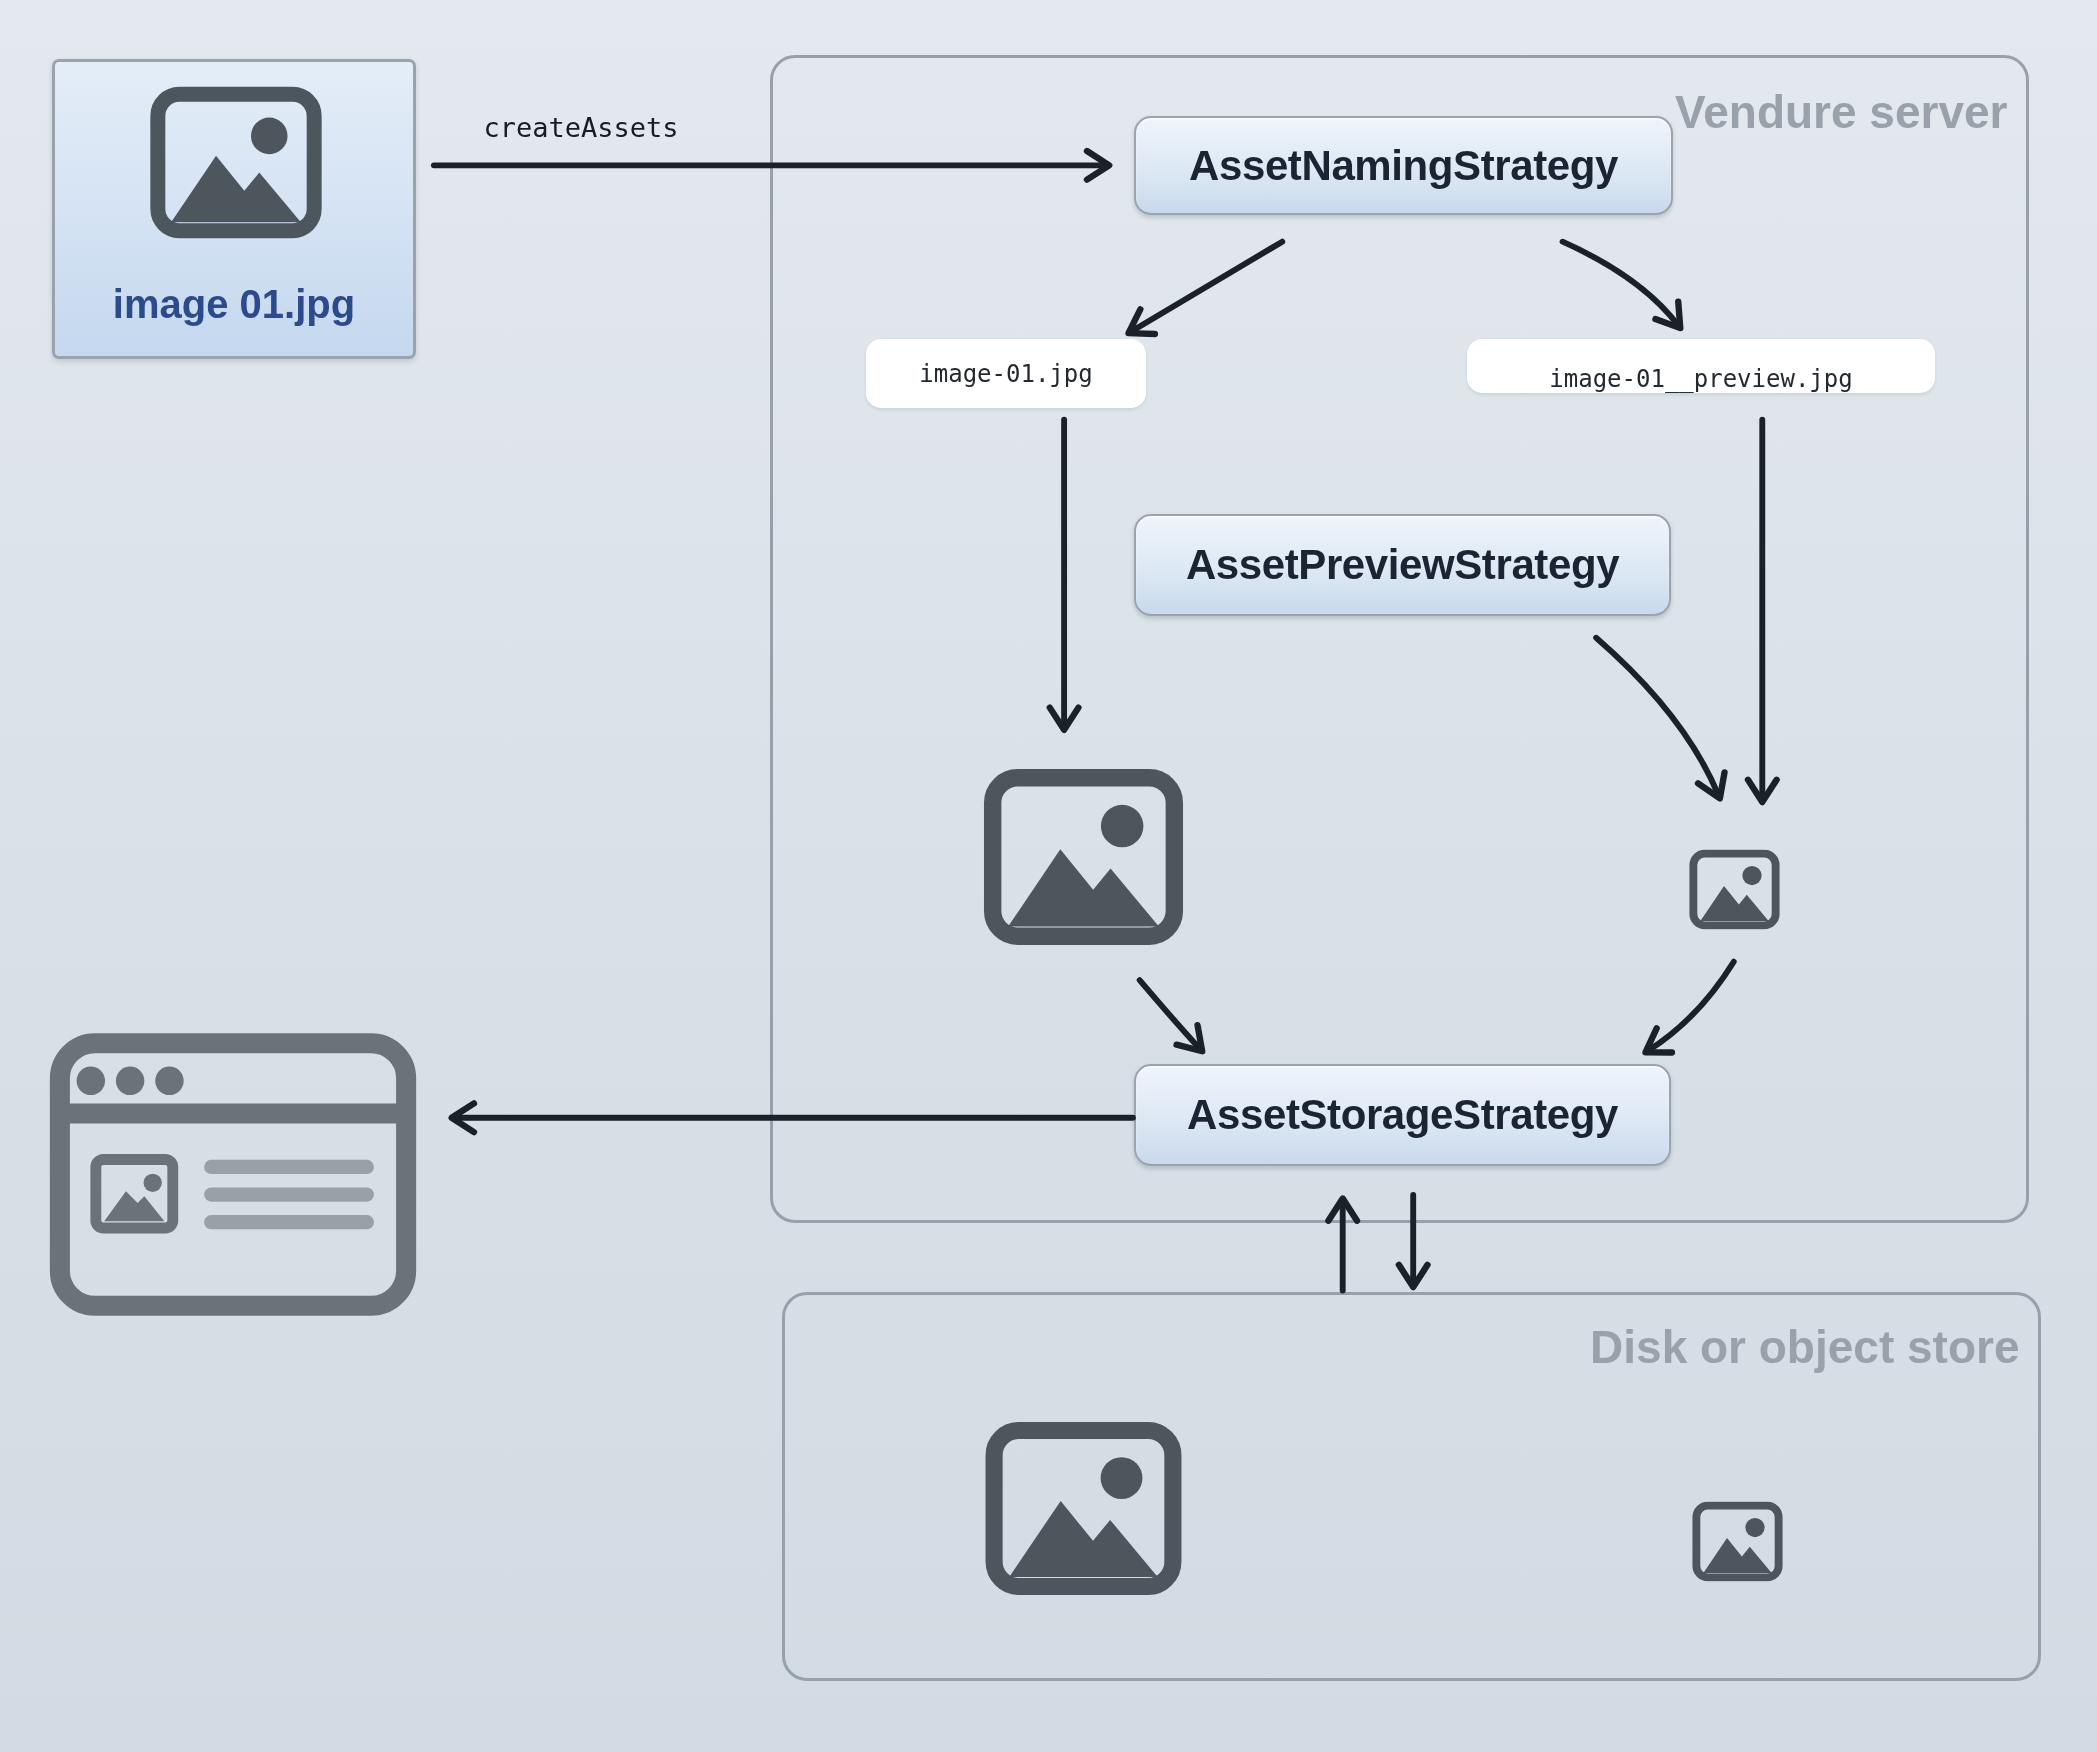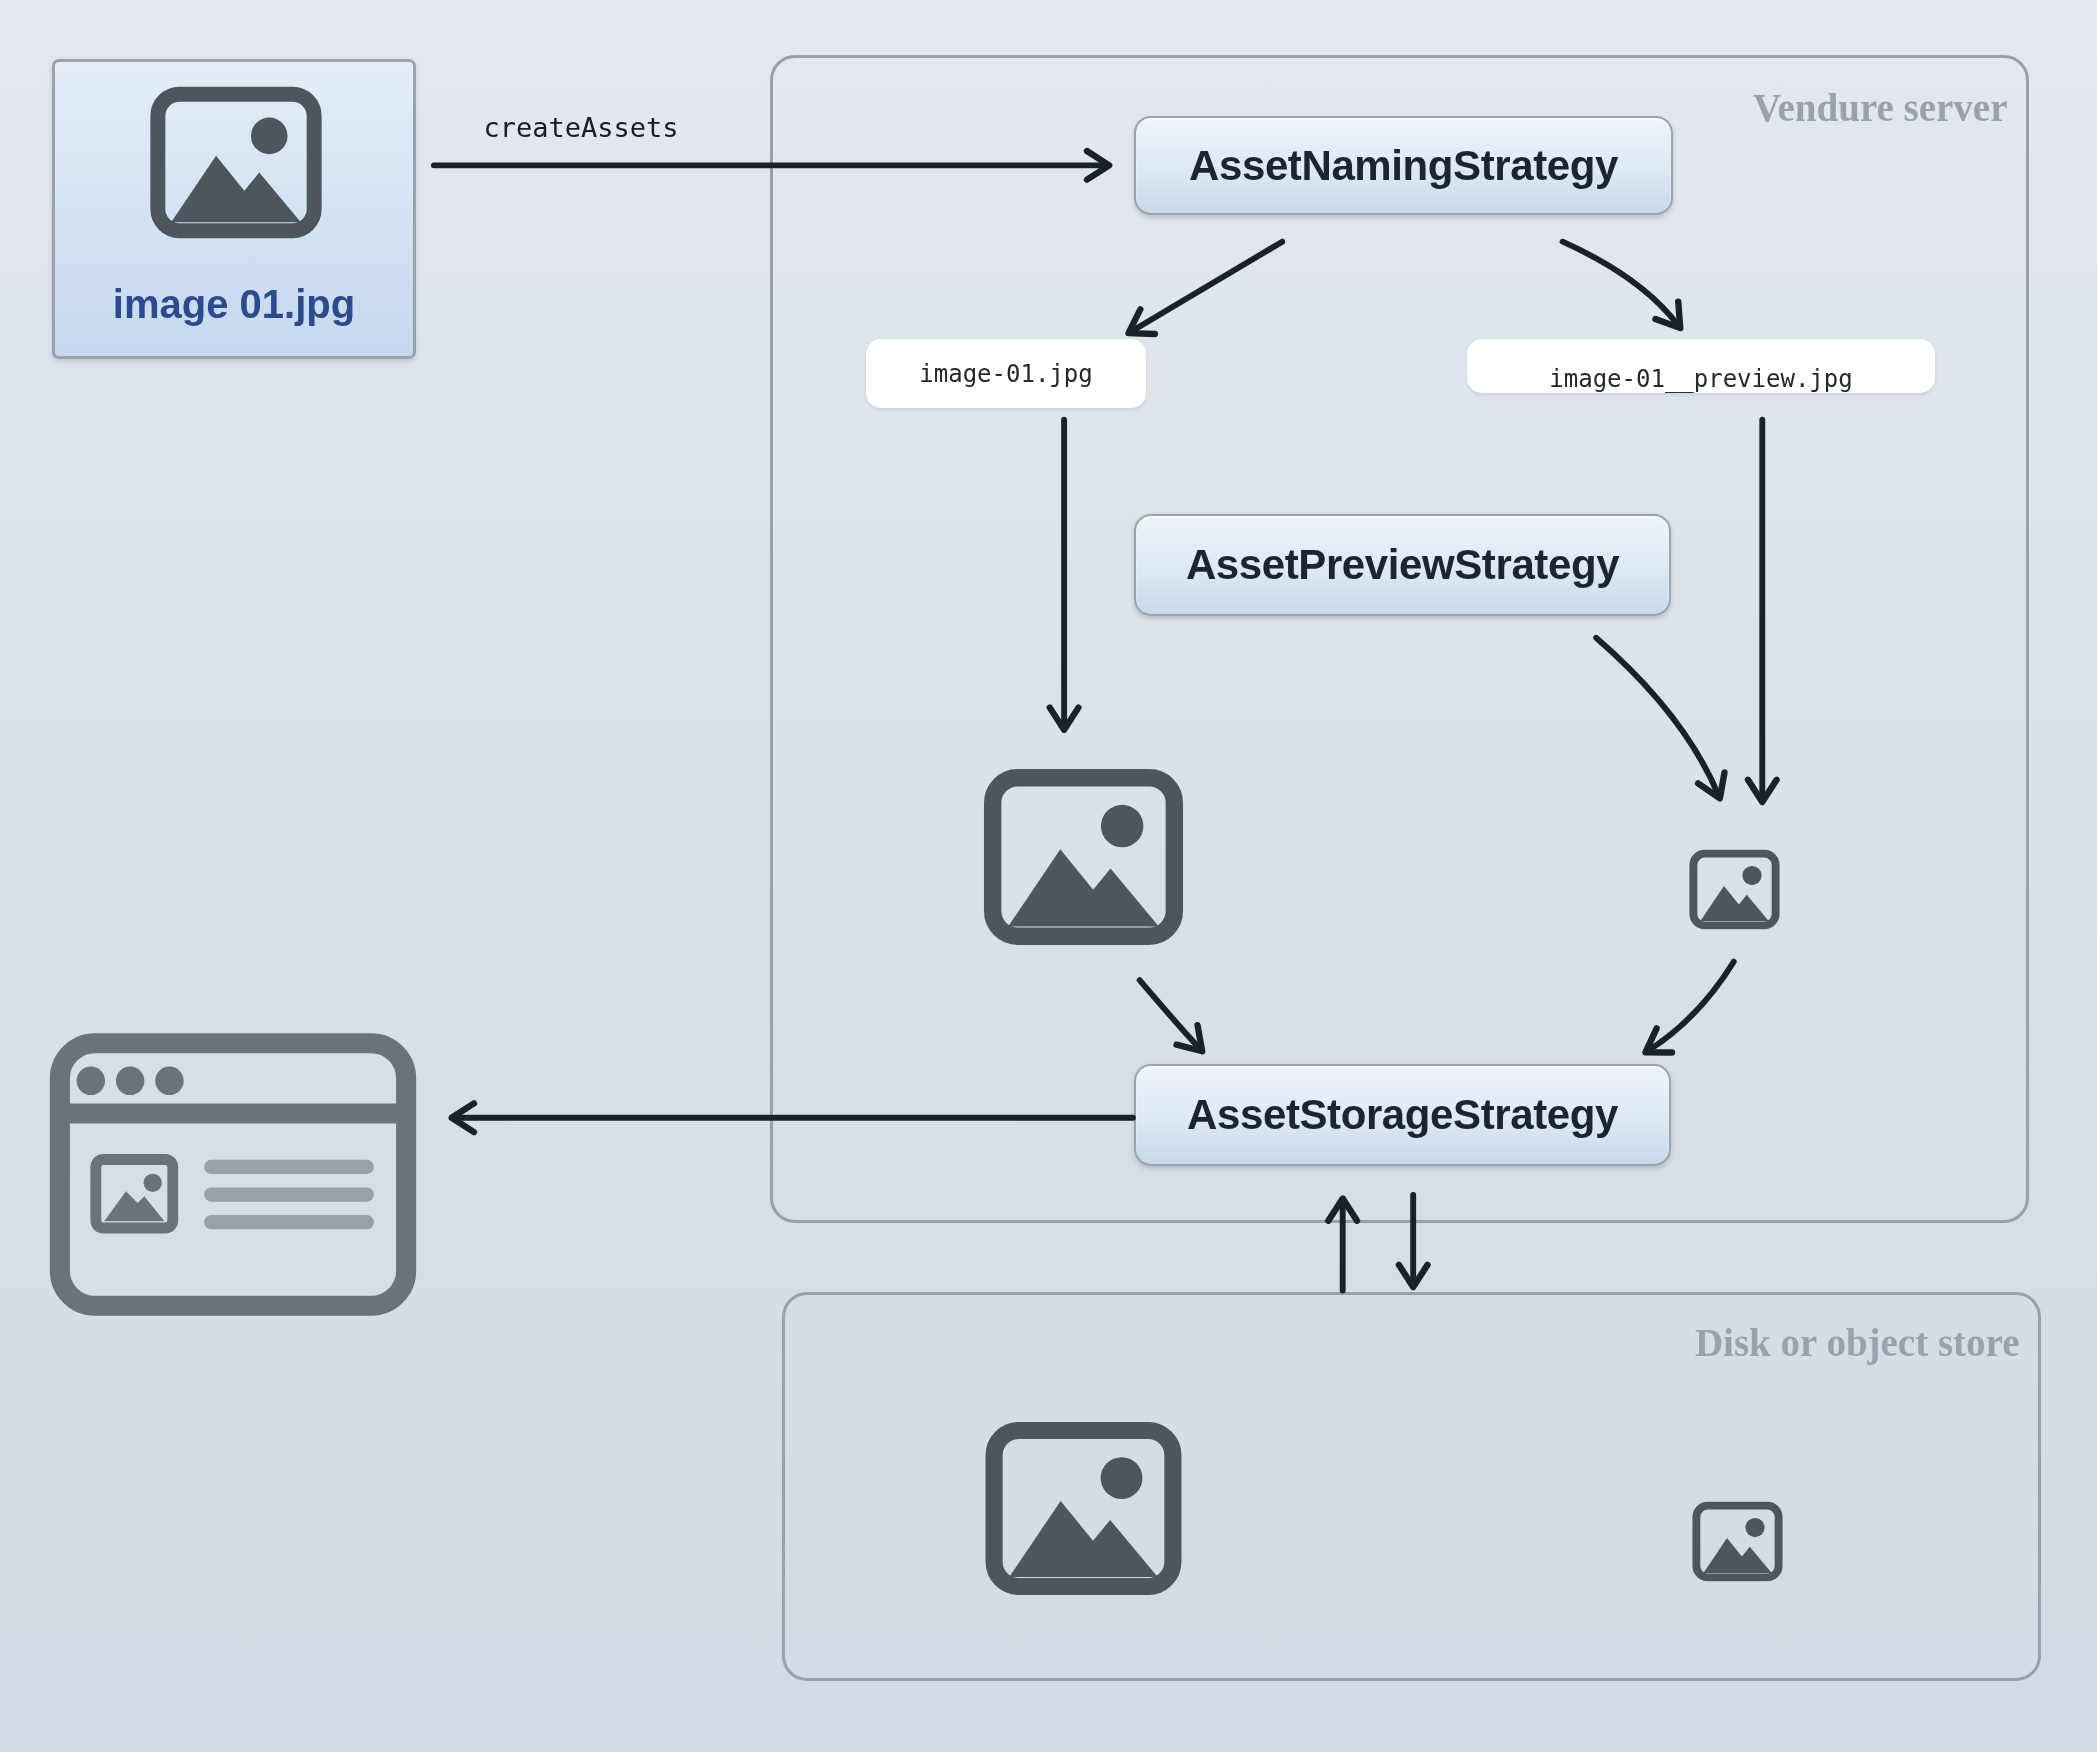--- a/index.html
+++ b/index.html
@@ -13,23 +13,22 @@
     background:linear-gradient(180deg,#e3e9ee 0%,#dae1e8 45%,#d2dbe3 100%);
   }
   .container{
     position:absolute;
     border:3.4px solid #98a1a9;
     border-radius:25px;
     box-sizing:border-box;
   }
   .container-label{
     position:absolute;
-    font-size:39px;font-weight:bold;color:#99a2ab;
+    font-size:46px;font-weight:bold;color:#99a2ab;
     white-space:nowrap;
-    font-family:Liberation Serif, serif;
   }
   .node{
     position:absolute;
     background:linear-gradient(180deg,#eff4fb 0%,#dde8f4 55%,#c8d9ec 100%);
     border:2.5px solid #9ba4ad;
     border-radius:17px;
     box-sizing:border-box;
     display:flex;align-items:center;justify-content:center;
     box-shadow:0 2.5px 4.2px rgba(40,50,60,0.18), inset 0 1.7px 1.7px rgba(255,255,255,0.85);
   }

